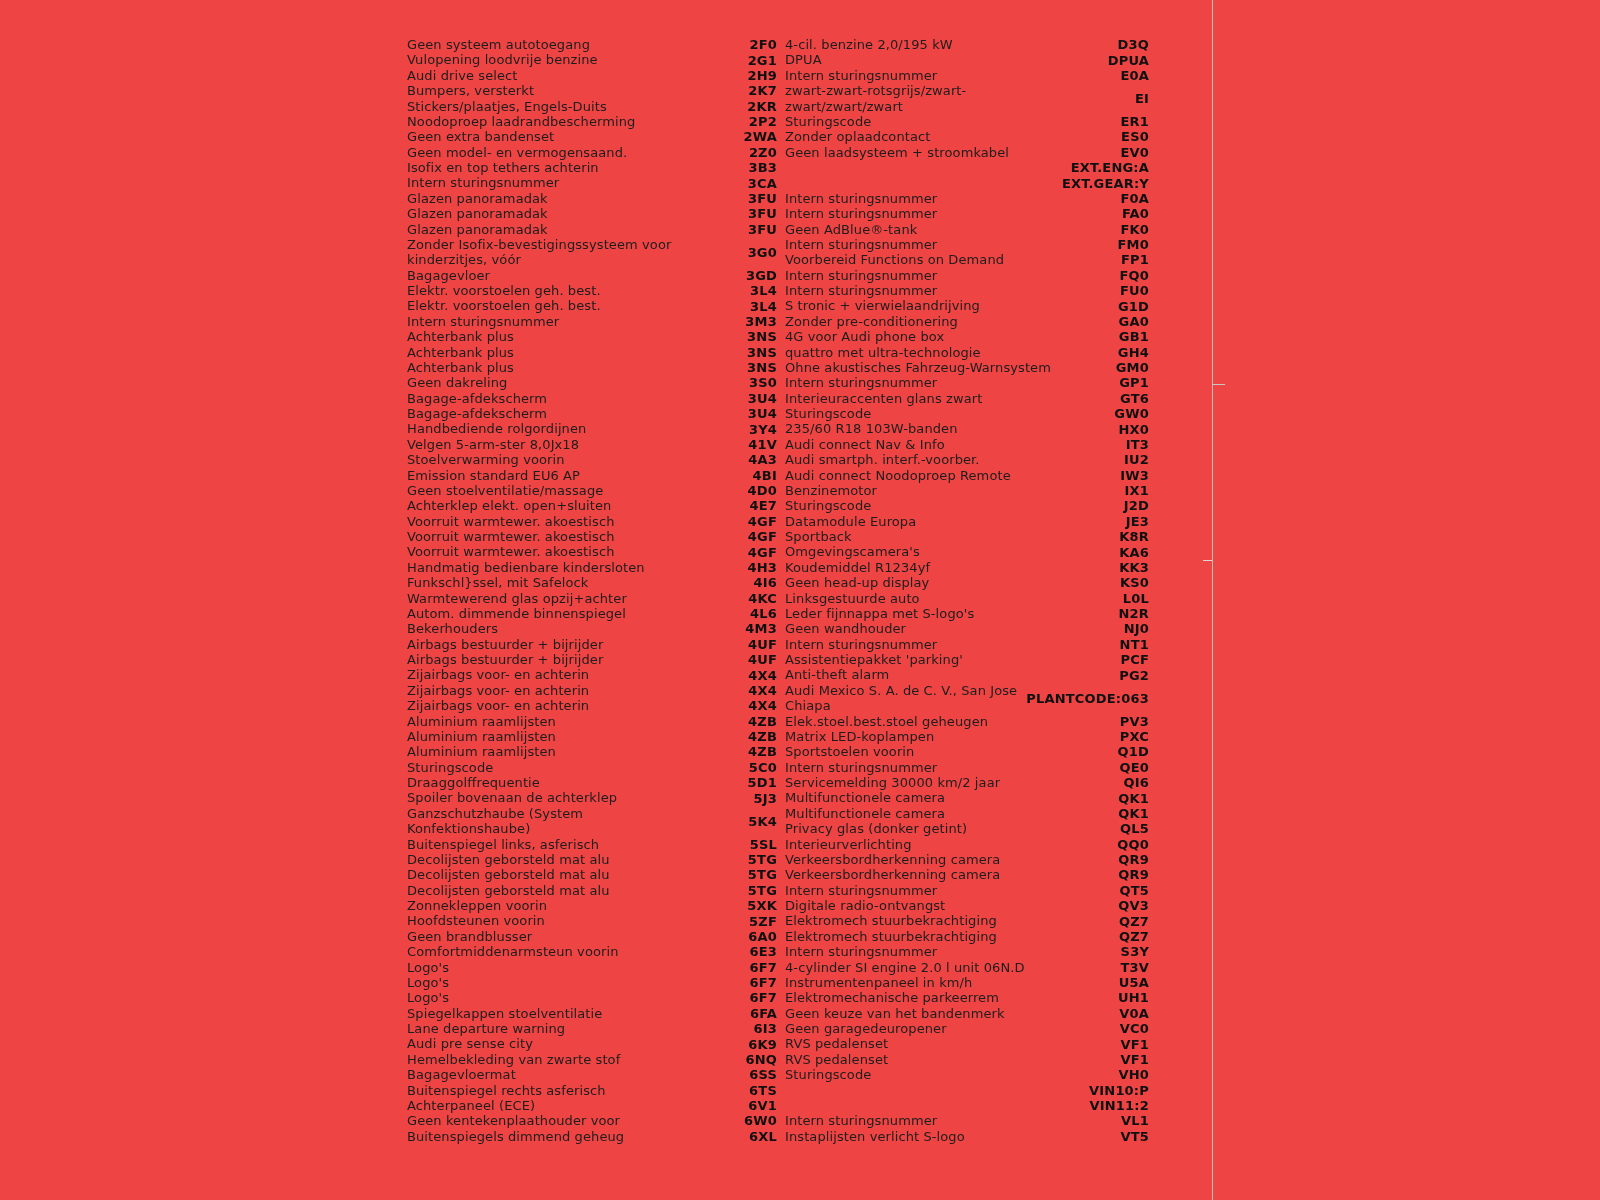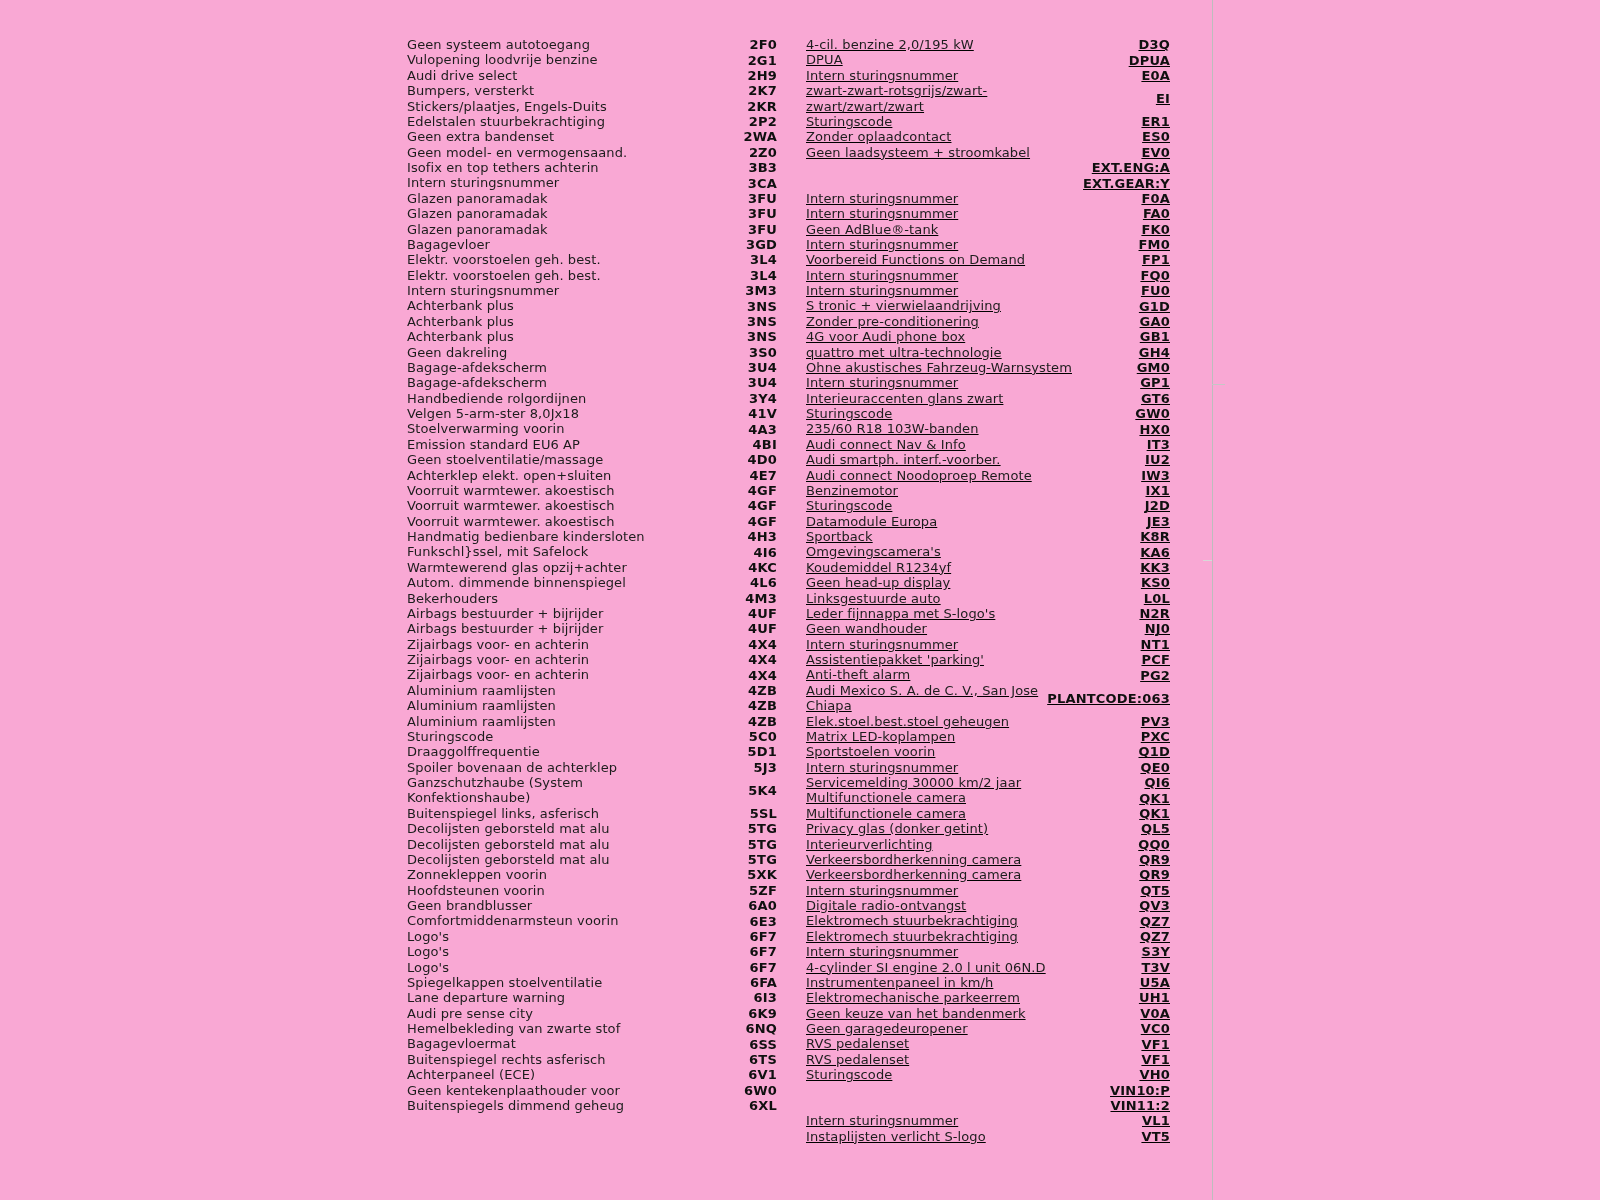--- a/index.html
+++ b/index.html
@@ -4,32 +4,32 @@
 <style>
   html, body { margin: 0; padding: 0; }
   body {
     width: 1600px; height: 1200px;
     background: #ffffff;
     font-family: "DejaVu Sans", "Liberation Sans", sans-serif;
   }
   .sheet {
     position: relative;
     width: 1600px; height: 1200px;
-    background: #f9a8d4;
+    background: #ef4444;
     overflow: hidden;
     --lh: 15.38px;
   }
   .col {
     position: absolute;
     top: 37px;
     display: flex;
     flex-direction: column;
   }
   .col-left  { left: 407px; width: 370px; }
-  .col-right { left: 806px; width: 364px; text-decoration: underline; }
+  .col-right { left: 785px; width: 364px; }
   .row {
     display: flex;
     align-items: center;
     height: var(--lh);
   }
   .row.span2 { height: calc(var(--lh) * 2); align-items: center; }
   .desc {
     flex: 1;
     font-size: 13px;
     line-height: var(--lh);
@@ -84,21 +84,21 @@
       </div>
       <div class="row">
         <span class="desc">Bumpers, versterkt</span>
         <span class="code">2K7</span>
       </div>
       <div class="row">
         <span class="desc">Stickers/plaatjes, Engels-Duits</span>
         <span class="code">2KR</span>
       </div>
       <div class="row">
-        <span class="desc">Edelstalen stuurbekrachtiging</span>
+        <span class="desc">Noodoproep laadrandbescherming</span>
         <span class="code">2P2</span>
       </div>
       <div class="row">
         <span class="desc">Geen extra bandenset</span>
         <span class="code">2WA</span>
       </div>
       <div class="row">
         <span class="desc">Geen model- en vermogensaand.</span>
         <span class="code">2Z0</span>
       </div>
@@ -114,20 +114,25 @@
         <span class="desc">Glazen panoramadak</span>
         <span class="code">3FU</span>
       </div>
       <div class="row">
         <span class="desc">Glazen panoramadak</span>
         <span class="code">3FU</span>
       </div>
       <div class="row">
         <span class="desc">Glazen panoramadak</span>
         <span class="code">3FU</span>
+      </div>
+      <div class="row span2">
+        <span class="desc">Zonder Isofix-bevestigingssysteem voor
+kinderzitjes, vóór</span>
+        <span class="code">3G0</span>
       </div>
       <div class="row">
         <span class="desc">Bagagevloer</span>
         <span class="code">3GD</span>
       </div>
       <div class="row">
         <span class="desc">Elektr. voorstoelen geh. best.</span>
         <span class="code">3L4</span>
       </div>
       <div class="row">

